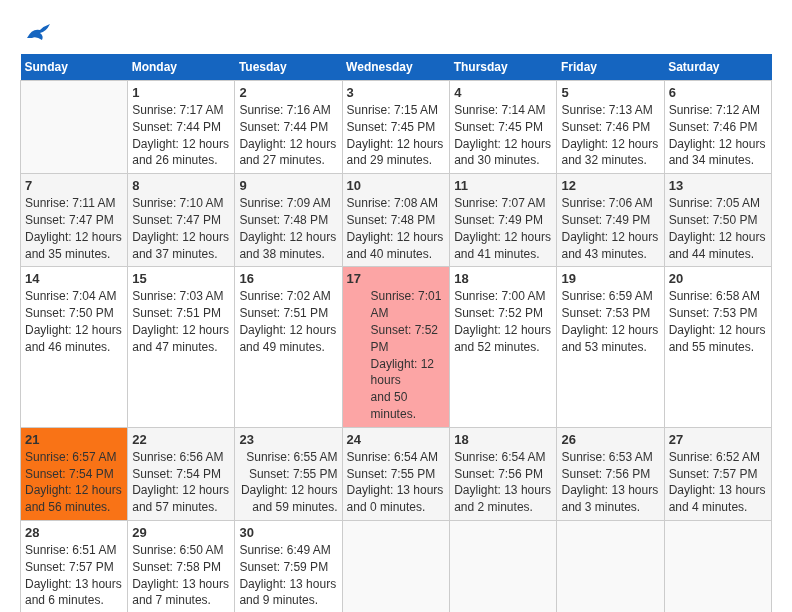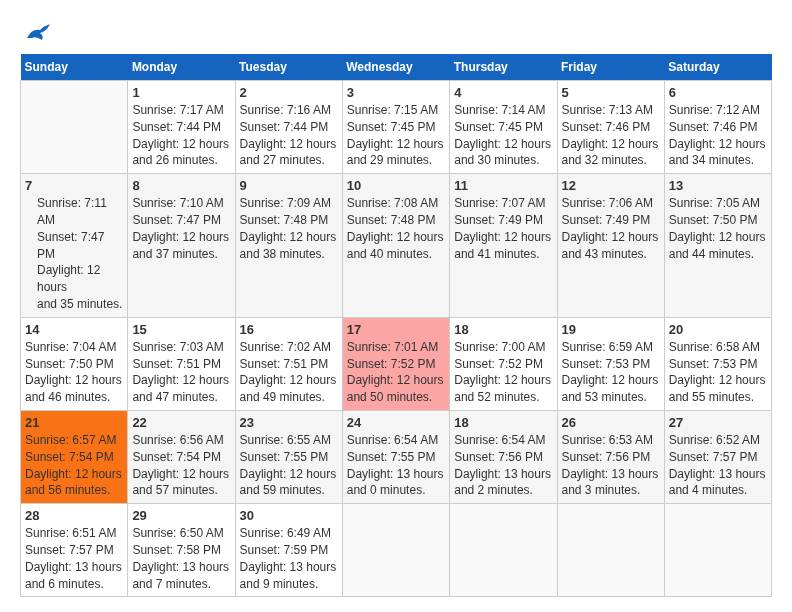--- a/index.html
+++ b/index.html
@@ -163,21 +163,21 @@
           <span class="day-num">6</span>
           <div class="day-info" style="white-space: pre-line;">Sunrise: 7:12 AM
 Sunset: 7:46 PM
 Daylight: 12 hours
 and 34 minutes.</div>
         </td>
       </tr>
       <tr>
         <td style="background: rgb(245, 245, 245);">
           <span class="day-num">7</span>
-          <div class="day-info" style="white-space: pre-line; margin-left: 12px;">Sunrise: 7:11 AM
+          <div class="day-info" style="white-space: pre-line;">Sunrise: 7:11 AM
 Sunset: 7:47 PM
 Daylight: 12 hours
 and 35 minutes.</div>
         </td>
         <td style="background: rgb(245, 245, 245);">
           <span class="day-num">8</span>
           <div class="day-info" style="white-space: pre-line;">Sunrise: 7:10 AM
 Sunset: 7:47 PM
 Daylight: 12 hours
 and 37 minutes.</div>
@@ -235,21 +235,21 @@
         </td>
         <td style="background: rgb(255, 255, 255);">
           <span class="day-num">16</span>
           <div class="day-info" style="white-space: pre-line;">Sunrise: 7:02 AM
 Sunset: 7:51 PM
 Daylight: 12 hours
 and 49 minutes.</div>
         </td>
         <td style="background: #fca5a5;">
           <span class="day-num">17</span>
-          <div class="day-info" style="white-space: pre-line;">Sunrise: 7:01 AM
+          <div class="day-info" style="white-space: pre-line; margin-left: 24px;">Sunrise: 7:01 AM
 Sunset: 7:52 PM
 Daylight: 12 hours
 and 50 minutes.</div>
         </td>
         <td style="background: rgb(255, 255, 255);">
           <span class="day-num">18</span>
           <div class="day-info" style="white-space: pre-line;">Sunrise: 7:00 AM
 Sunset: 7:52 PM
 Daylight: 12 hours
 and 52 minutes.</div>
@@ -279,21 +279,21 @@
         </td>
         <td style="background: rgb(245, 245, 245);">
           <span class="day-num">22</span>
           <div class="day-info" style="white-space: pre-line;">Sunrise: 6:56 AM
 Sunset: 7:54 PM
 Daylight: 12 hours
 and 57 minutes.</div>
         </td>
         <td style="background: rgb(245, 245, 245);">
           <span class="day-num">23</span>
-          <div class="day-info" style="white-space: pre-line;">Sunrise: 6:55 AM
+          <div class="day-info" style="white-space: pre-line; text-align: right;">Sunrise: 6:55 AM
 Sunset: 7:55 PM
 Daylight: 12 hours
 and 59 minutes.</div>
         </td>
         <td style="background: rgb(245, 245, 245);">
           <span class="day-num">24</span>
           <div class="day-info" style="white-space: pre-line;">Sunrise: 6:54 AM
 Sunset: 7:55 PM
 Daylight: 13 hours
 and 0 minutes.</div>

